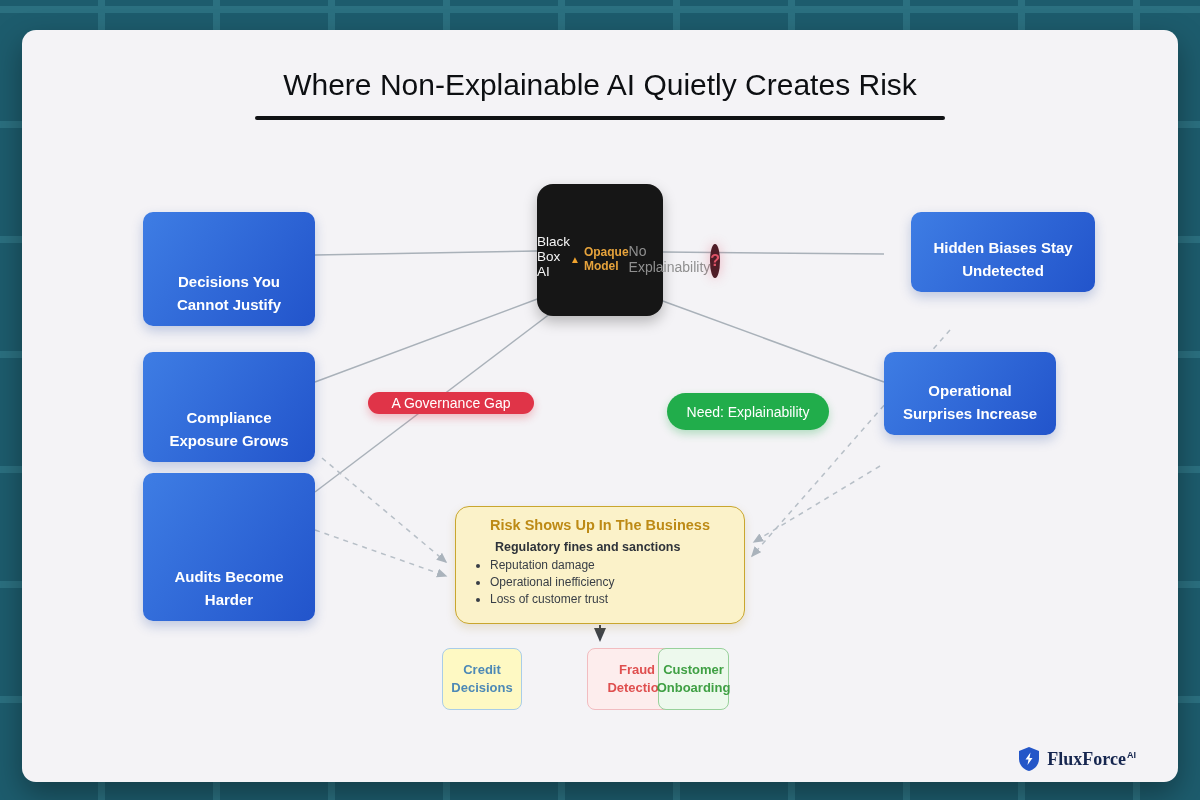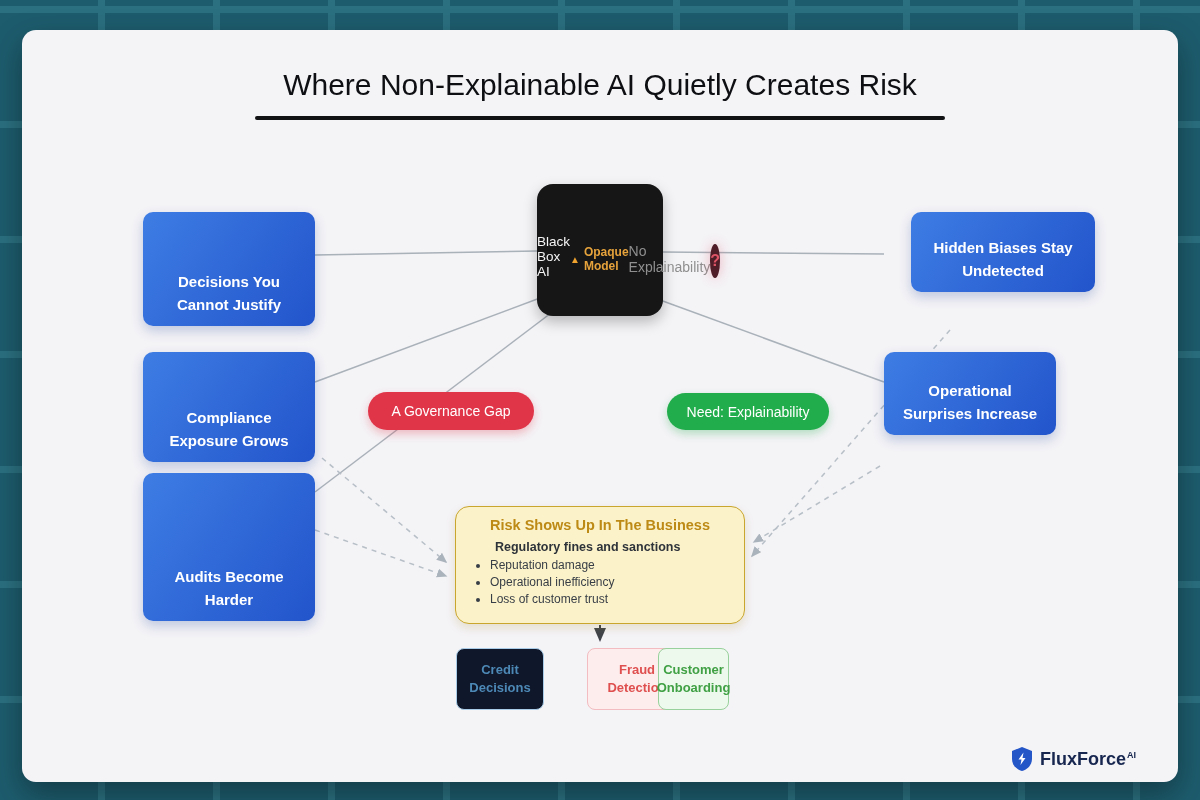--- a/index.html
+++ b/index.html
@@ -56,46 +56,46 @@
   .left1 { left: 121px; top: 182px; width: 172px; height: 114px; }
   .left2 { left: 121px; top: 322px; width: 172px; height: 110px; }
   .left3 { left: 121px; top: 443px; width: 172px; height: 148px; }
   .right1 { left: 889px; top: 182px; width: 184px; height: 80px; }
   .right2 { left: 862px; top: 322px; width: 172px; height: 83px; }
 
   .pill {
     position: absolute; border-radius: 20px; color: #ffffff; font-size: 14px;
     display: flex; align-items: center; justify-content: center; z-index: 1;
   }
-  .pill-red { left: 346px; top: 362px; width: 166px; height: 38px; background: #e03448; box-shadow: 0 4px 9px rgba(224,52,72,.3); }
+  .pill-red { left: 346px; top: 362px; width: 166px; height: 22px; background: #e03448; box-shadow: 0 4px 9px rgba(224,52,72,.3); }
   .pill-green { left: 645px; top: 363px; width: 162px; height: 37px; background: #21ad4b; box-shadow: 0 4px 9px rgba(33,173,75,.3); }
 
   .risk {
     position: absolute; left: 433px; top: 476px; width: 290px; height: 118px;
     background: #fbf2c9; border: 1.5px solid #c9a62e; border-radius: 14px;
     box-sizing: border-box; padding: 10px 16px 8px; z-index: 1;
     box-shadow: 0 4px 10px rgba(160,130,30,.18);
   }
   .risk-title { font-size: 14.5px; font-weight: bold; color: #bd8a15; text-align: center; }
   .risk-lead { font-size: 12.5px; font-weight: bold; color: #2e333a; margin-top: 7px; padding-left: 23px; }
   .risk ul { margin: 4px 0 0 18px; padding: 0; }
   .risk li { font-size: 12px; color: #383e46; margin-top: 3px; }
 
   .bottom-node {
     position: absolute; top: 618px; height: 62px; border-radius: 8px;
     display: flex; align-items: center; justify-content: center; text-align: center;
     font-weight: bold; font-size: 13px; line-height: 1.35; box-sizing: border-box;
     padding: 4px; z-index: 1;
   }
-  .bn-credit { left: 434px; width: 88px; background: #0f172a; border: 1.5px solid #a9cde8; color: #4d89b6; }
+  .bn-credit { left: 420px; width: 80px; background: #fef9c3; border: 1.5px solid #a9cde8; color: #4d89b6; }
   .bn-fraud { left: 529px; width: 100px; background: #fdeded; border: 1.5px solid #f2bcc0; color: #df4f4f; margin-left: 36px; }
   .bn-customer { left: 636px; width: 71px; background: #edf9ed; border: 1.5px solid #98d19b; color: #3fa044; }
 
   .brand { position: absolute; right: 42px; top: 716px; display: flex; align-items: center; gap: 7px; z-index: 1; }
-  .brand-text { font-size: 18px; font-weight: bold; color: #16264f; }
+  .brand-text { font-size: 18px; font-weight: bold; color: #16264f; font-family: Liberation Serif, serif; }
   .brand-sup { font-size: 9px; font-weight: bold; color: #16264f; vertical-align: super; margin-left: 1px; }
 </style>
 </head>
 <body>
 
 <div class="card">
 
   <svg class="connectors" width="1156" height="752" viewBox="0 0 1156 752">
     <defs>
       <marker id="arrow-gray" markerWidth="9" markerHeight="9" refX="6" refY="3" orient="auto">

